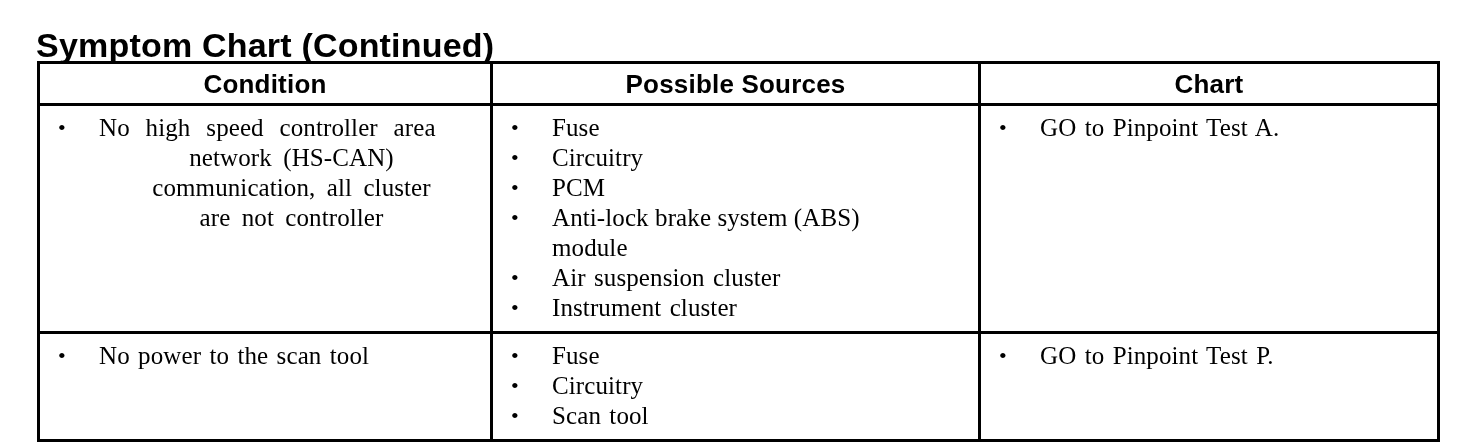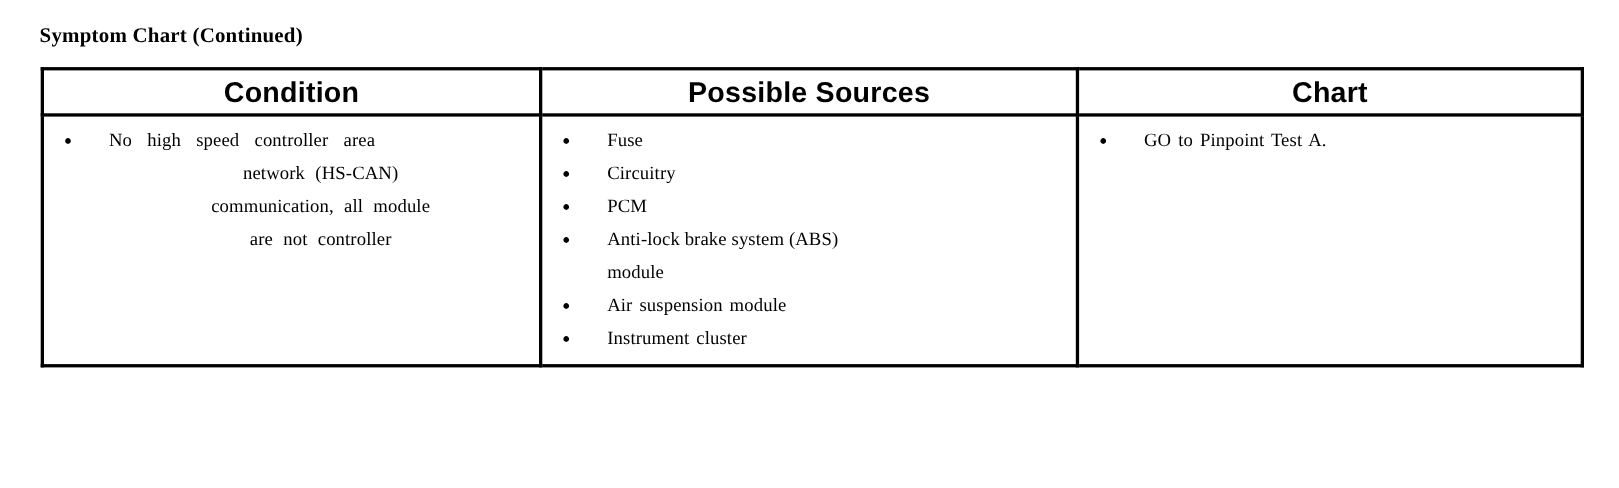--- a/index.html
+++ b/index.html
@@ -19,24 +19,24 @@
   .page {
     position: relative;
     width: 1472px;
     height: 444px;
   }
 
   
   .chart-title {
     position: absolute;
     left: 36px;
-    top: 17px;
-    font-family: Liberation Serif, serif;
+    top: 29px;
+    font-family: Liberation Sans, sans-serif;
     font-weight: bold;
-    font-size: 19px;
+    font-size: 34px;
     line-height: 32px;
     letter-spacing: 0.2px;
     white-space: nowrap;
   }
 
   
   .symptom-table {
     position: absolute;
     left: 37px;
     top: 61px;
@@ -77,21 +77,21 @@
   .row-2 .cell-inner { min-height:  88px; }
 
   ul.bullets {
     list-style: none;
     margin: 0;
     padding: 0;
   }
   ul.bullets > li {
     position: relative;
     padding-left: 53px;
-    font-size: 17px;
+    font-size: 25px;
     line-height: 30px;
     letter-spacing: 0.1px;
     margin: 0;
   }
   ul.bullets > li::before {
     content: "\2022";
     position: absolute;
     left: 12px;
     top: 0;
     font-size: 22px;
@@ -138,49 +138,77 @@
     <tbody>
 
       <tr class="row-1">
 
         <td>
           <div class="cell-inner">
             <ul class="bullets">
               <li class="spread-line">
                 <span class="spread-first">No high speed controller area</span>
                 <span class="spread">network (HS-CAN)</span>
-                <span class="spread">communication, all module</span>
+                <span class="spread">communication, all cluster</span>
                 <span class="spread">are not controller</span>
               </li>
             </ul>
           </div>
         </td>
 
         <td>
           <div class="cell-inner">
             <ul class="bullets">
               <li class="tight">Fuse</li>
               <li class="tight">Circuitry</li>
               <li class="tight">PCM</li>
               <li class="wrap-line">
                 <span class="wrap-first">Anti-lock brake system (ABS)</span>
                 <span class="wrap-rest">module</span>
               </li>
-              <li class="tight">Air suspension module</li>
+              <li class="tight">Air suspension cluster</li>
               <li class="tight">Instrument cluster</li>
             </ul>
           </div>
         </td>
 
         <td>
           <div class="cell-inner">
             <ul class="bullets">
               <li class="tight">GO to Pinpoint Test A.</li>
             </ul>
           </div>
         </td>
       </tr>
 
+      <tr class="row-2">
+
+        <td>
+          <div class="cell-inner">
+            <ul class="bullets">
+              <li class="tight">No power to the scan tool</li>
+            </ul>
+          </div>
+        </td>
+
+        <td>
+          <div class="cell-inner">
+            <ul class="bullets">
+              <li class="tight">Fuse</li>
+              <li class="tight">Circuitry</li>
+              <li class="tight">Scan tool</li>
+            </ul>
+          </div>
+        </td>
+
+        <td>
+          <div class="cell-inner">
+            <ul class="bullets">
+              <li class="tight">GO to Pinpoint Test P.</li>
+            </ul>
+          </div>
+        </td>
+      </tr>
 
     </tbody>
   </table>
 
 </div>
 
 </body></html>

